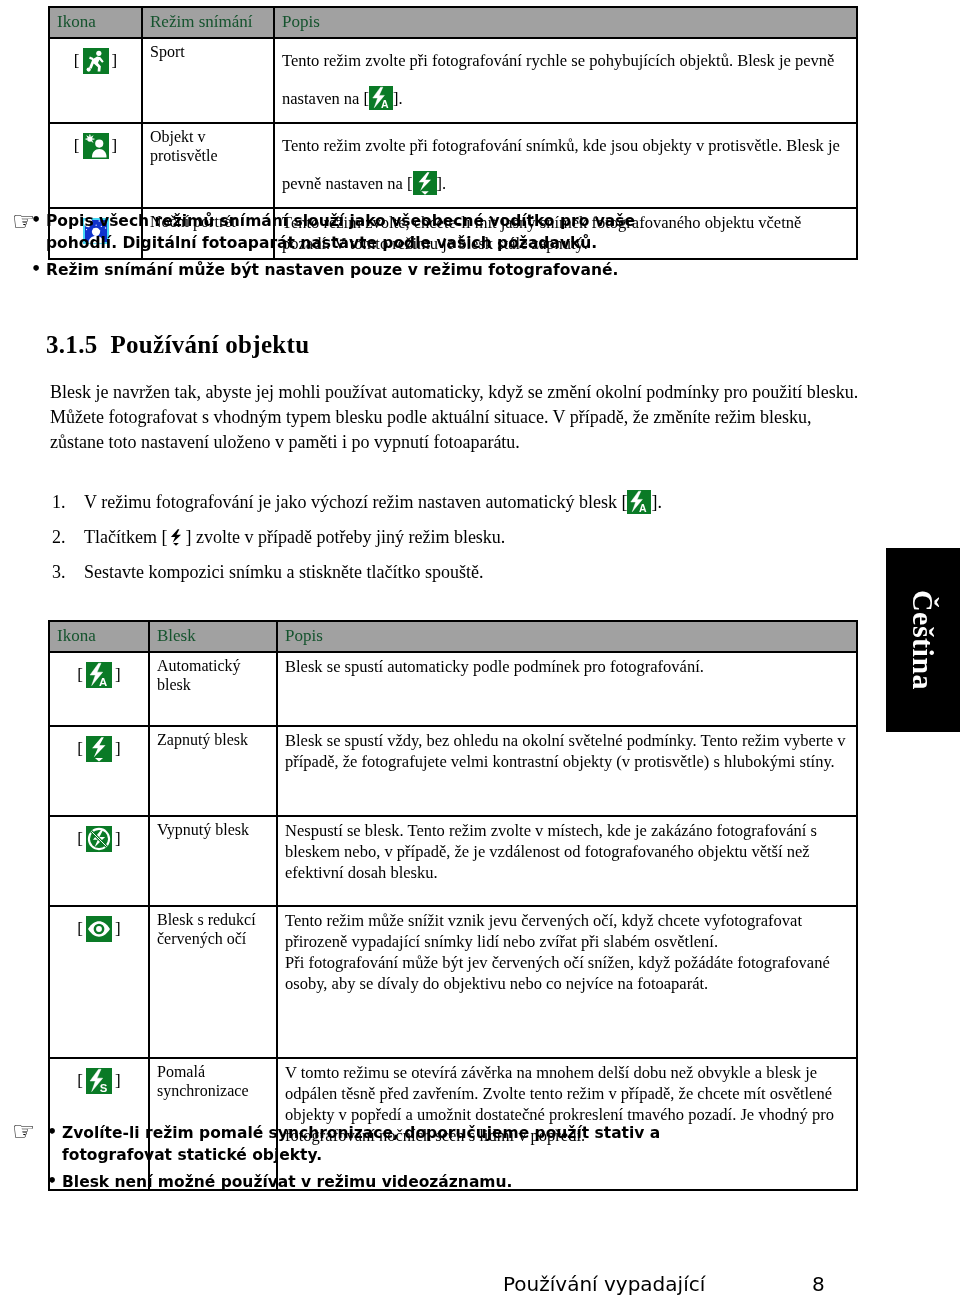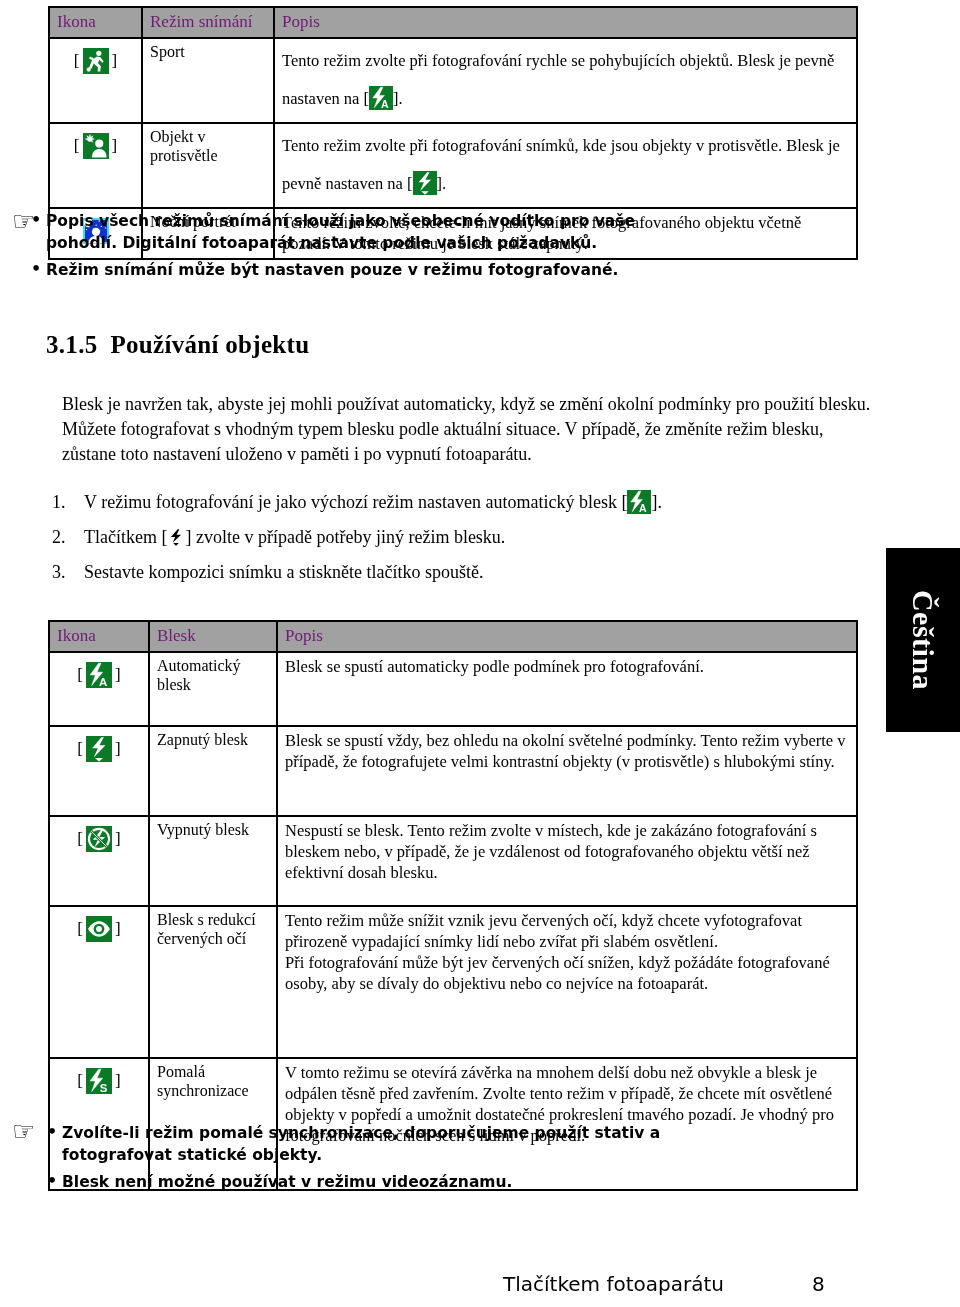--- a/index.html
+++ b/index.html
@@ -33,21 +33,21 @@
   table.doc-table td,
   table.doc-table th {
     border: 2px solid #000000;
     vertical-align: top;
     padding: 3px 7px 4px 7px;
     font-weight: normal;
     text-align: left;
   }
   table.doc-table thead th {
     background: #a1a1a1;
-    color: #701a75;
+    color: #14532d;
     font-size: 17px;
     line-height: 20px;
     padding: 4px 7px 5px 7px;
     border-bottom: 2px solid #000000;
   }
   .cell-icon {
     text-align: center !important;
     vertical-align: top;
     padding-top: 8px !important;
   }
@@ -125,21 +125,21 @@
     font-size: 25px;
     line-height: 30px;
     margin: 0;
     letter-spacing: 0.3px;
   }
   h2.sec-title .num { margin-right: 13px; }
 
   p.body {
     font-size: 18px;
     line-height: 25px;
-    margin: 16px;
+    margin: 4px;
     text-align: left;
   }
 
   ol.steps {
     margin: 0;
     padding: 0;
     list-style: none;
     font-size: 18px;
     line-height: 25px;
   }
@@ -420,16 +420,16 @@
   <div class="hand" style="left:12px; top:1118px;">☞</div>
   <div class="notes" style="position:absolute; left:45px; top:1122px; width:720px;">
     <div class="note">Zvolíte-li režim pomalé synchronizace, doporučujeme použít stativ a fotografovat statické objekty.</div>
     <div class="note">Blesk není možné používat v režimu videozáznamu.</div>
   </div>
 
   <div class="side-tab" style="left:886px; top:548px; width:74px; height:184px;">
     <div class="label">Čeština</div>
   </div>
 
-  <div class="footer" style="left:503px; top:1272px;">Tlačítkem fotoaparátu</div>
+  <div class="footer" style="left:503px; top:1272px;">Používání vypadající</div>
   <div class="footer" style="left:812px; top:1272px;">8</div>
 
 </div>
 
 </body></html>

